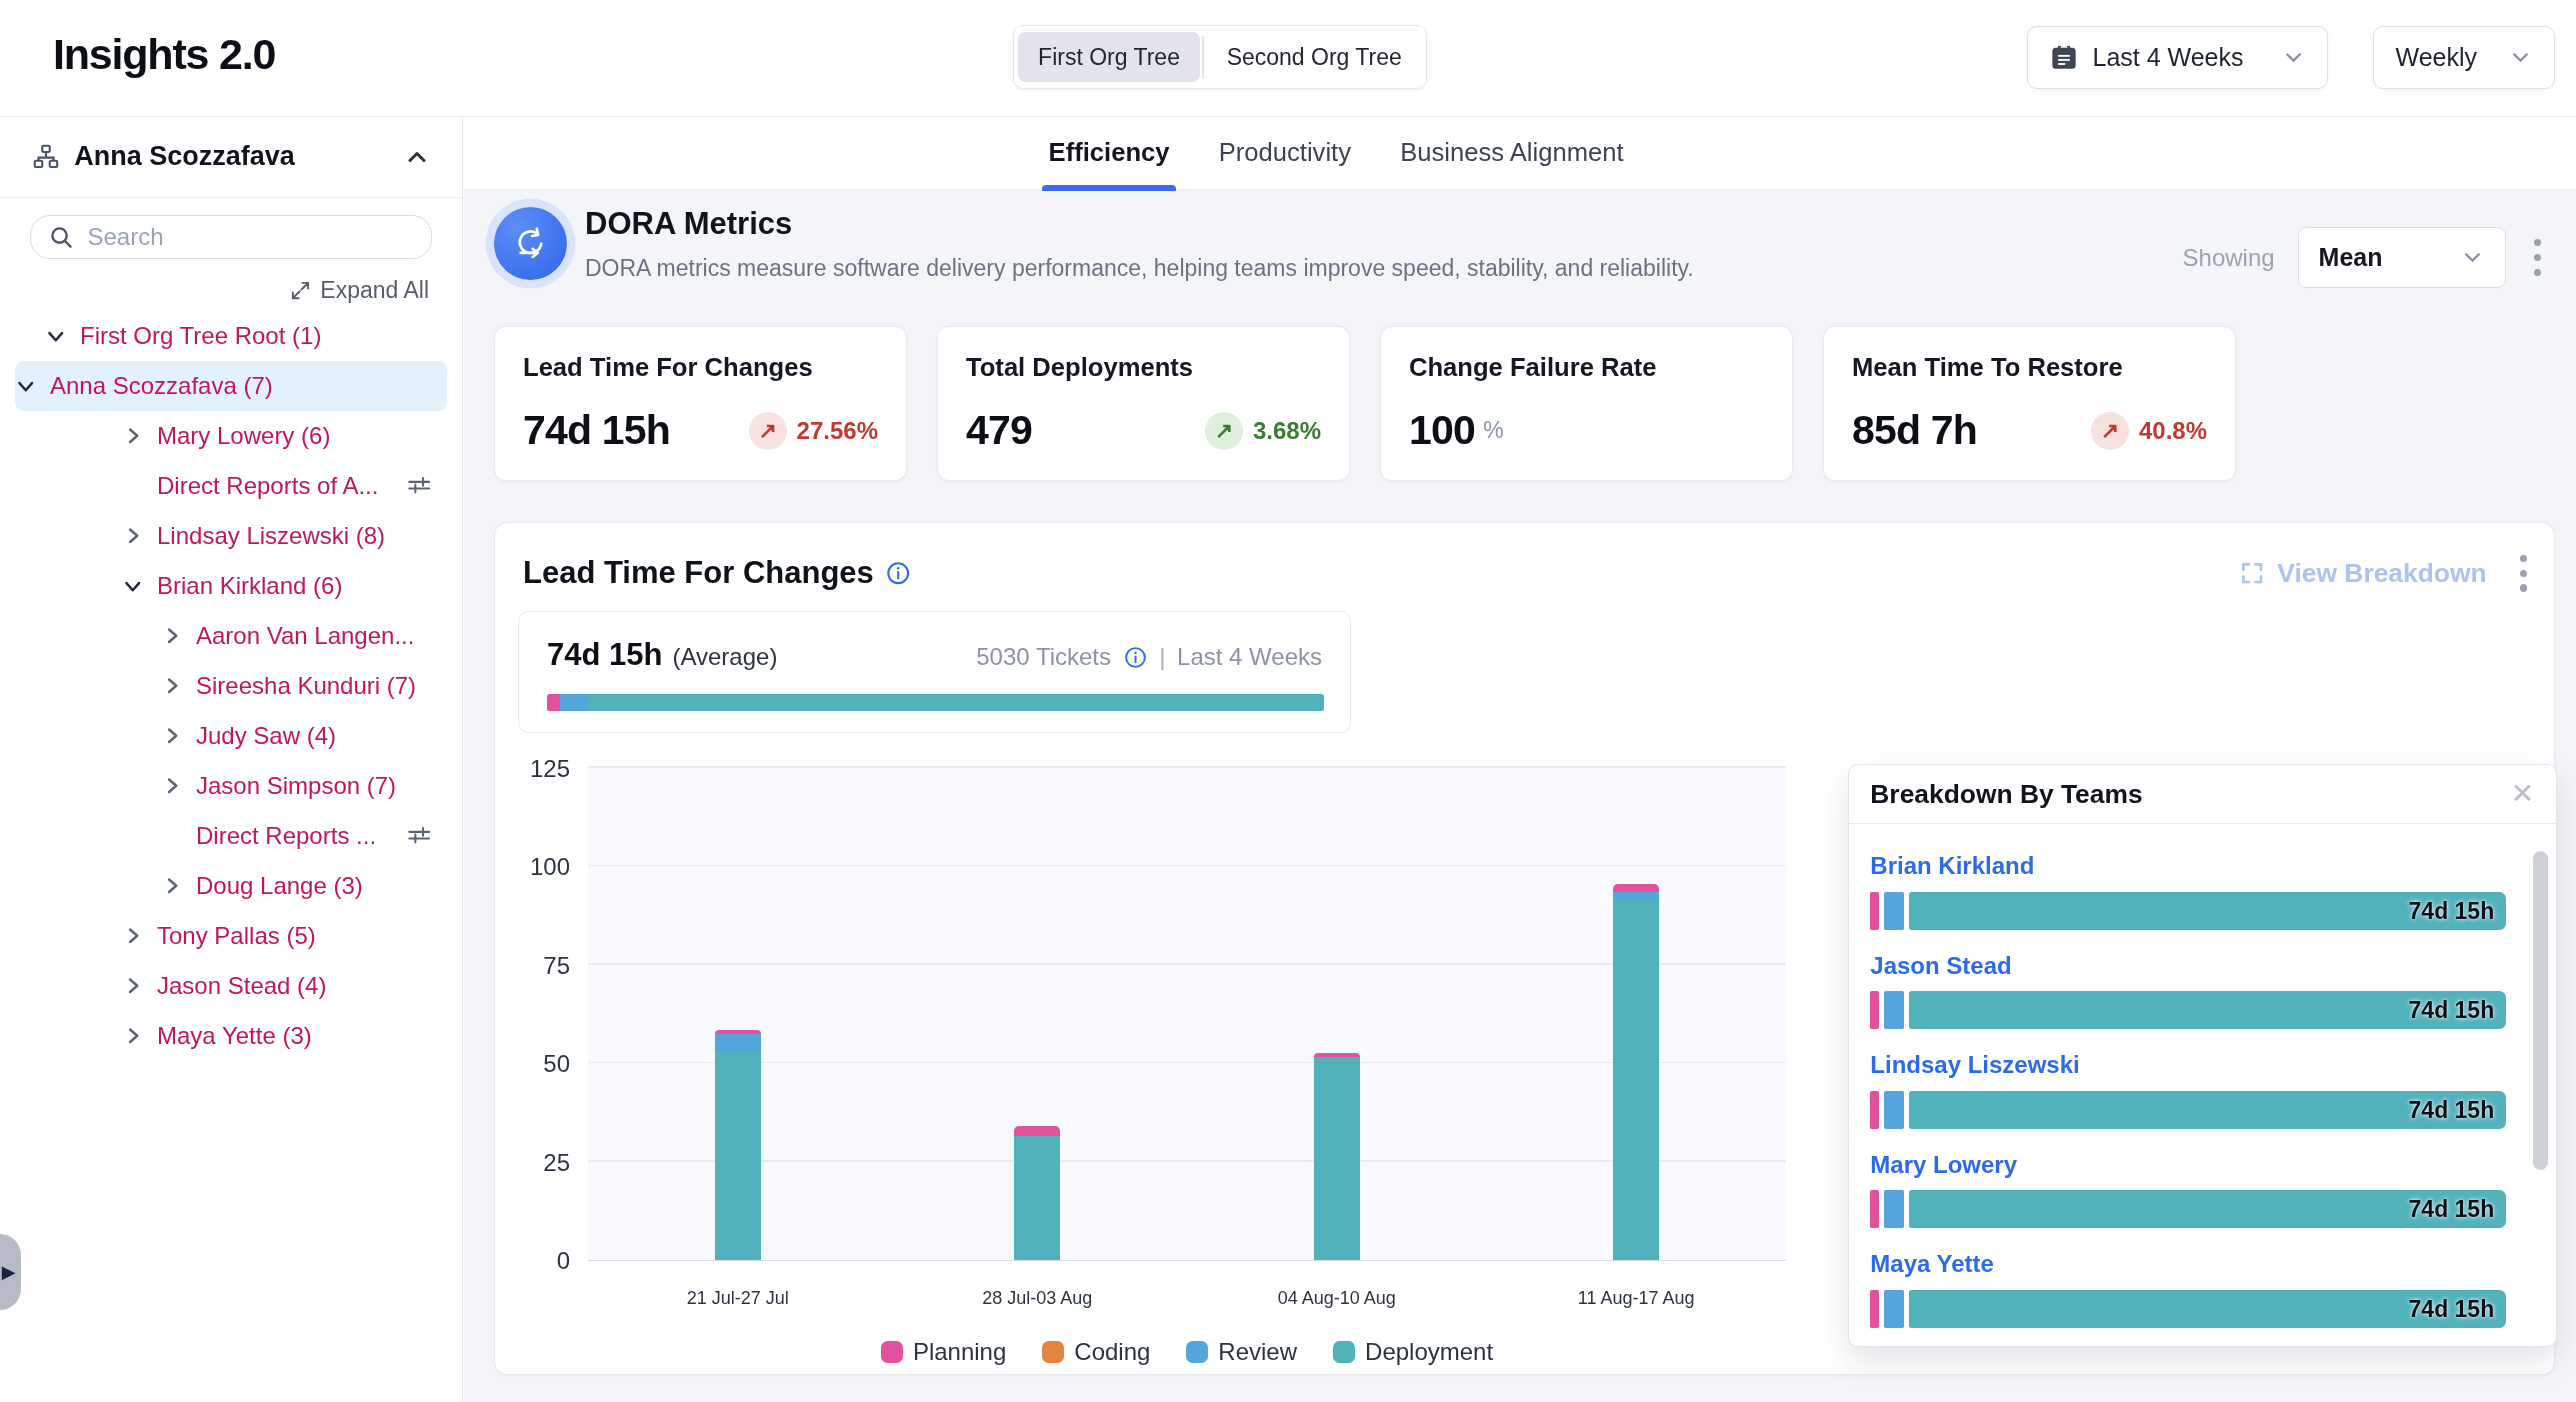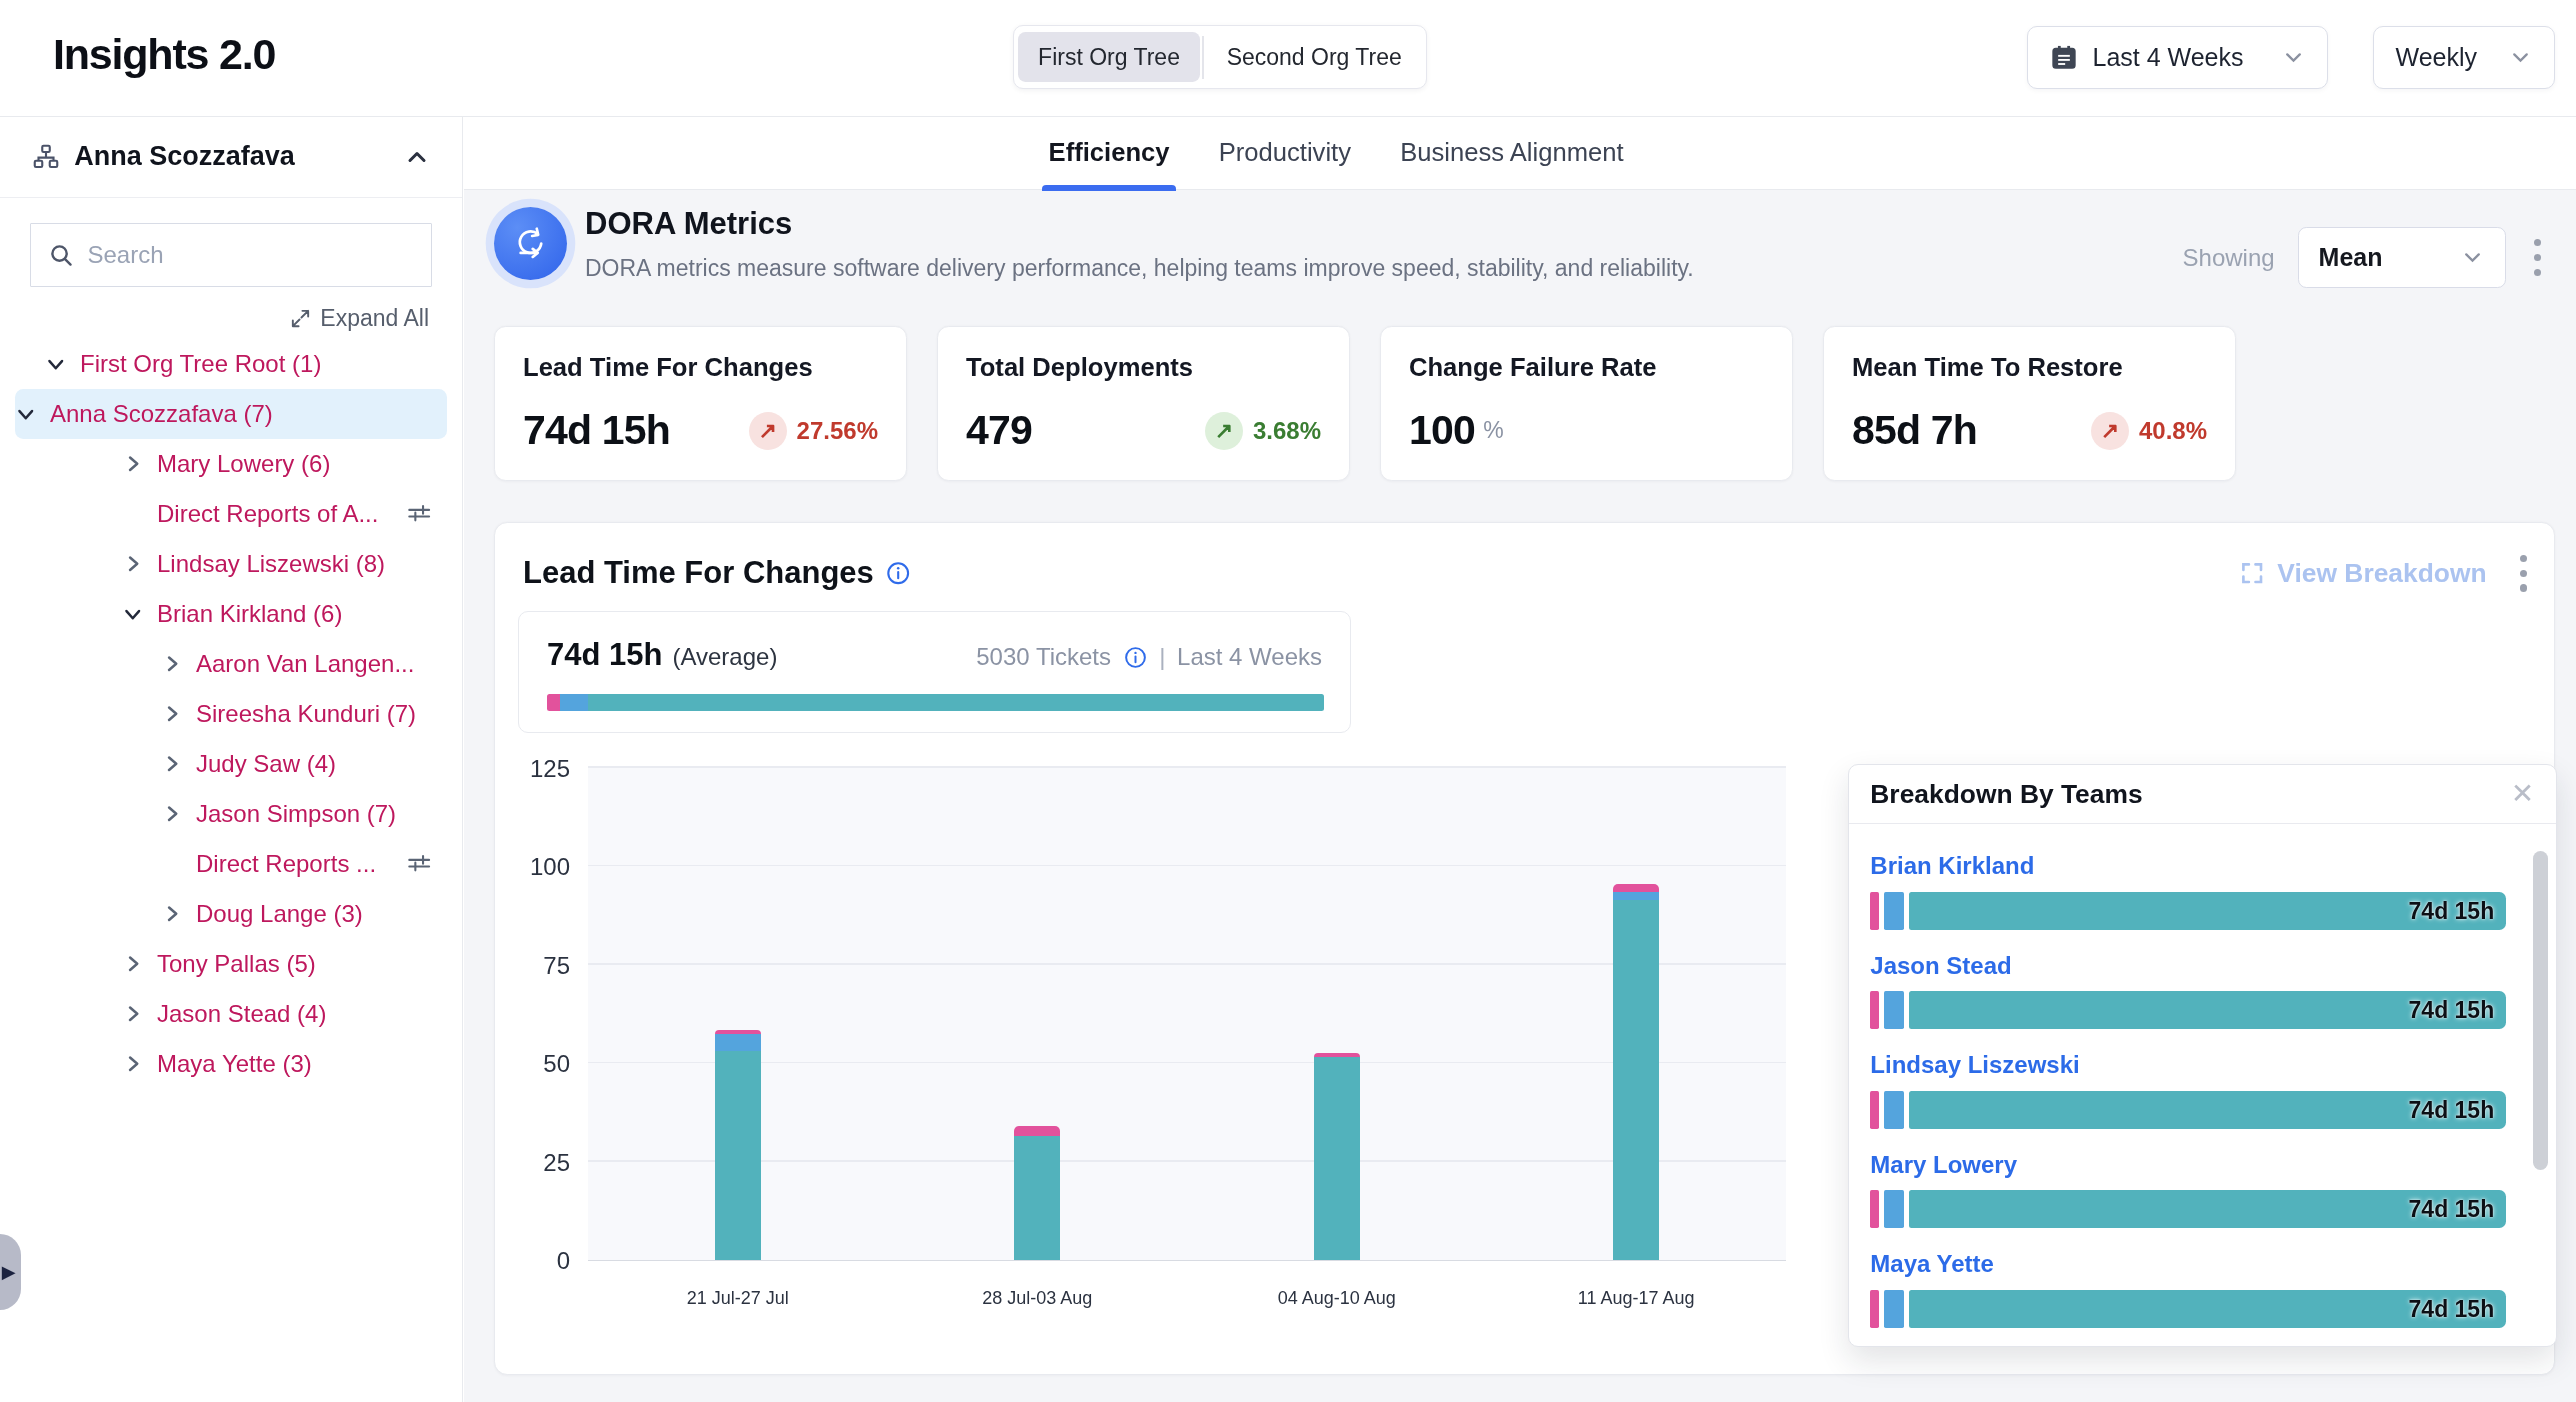--- a/index.html
+++ b/index.html
@@ -17,21 +17,21 @@
               background:#fff;font-size:25px;color:#1d2330;box-sizing:border-box;box-shadow:0 1.7px 5px rgba(20,20,40,.04);cursor:pointer}
   #date-select{left:2027px;width:301px;padding:0 21.5px;gap:15px}
   #date-select .lbl{flex:1}
   #granularity-select{left:2373px;width:182px;padding:0 21.5px}
   #granularity-select .lbl{flex:1}
   .chev-dn{color:#8b91a0;display:flex}
   
   .sidebar{position:absolute;top:116px;left:0;width:463px;bottom:0;background:#fff;border-right:1.7px solid #e8eaee;box-sizing:border-box;z-index:5}
   .sidebar-header{height:81px;display:flex;align-items:center;padding:0 31px;border-bottom:1.7px solid #edeef2;font-size:27px;font-weight:700;color:#10141d;gap:13.2px}
   .sb-collapse{margin-left:auto;color:#2b3140;display:flex;cursor:pointer}
-  .search-box{margin:25px 30px 0;height:64px;border:1.7px solid #d8dce6;border-radius:1px;display:flex;align-items:center;padding:0 16.5px;gap:11.6px;box-sizing:border-box}
+  .search-box{margin:17px 30px 0;height:44px;border:1.7px solid #d8dce6;border-radius:20px;display:flex;align-items:center;padding:0 16.5px;gap:11.6px;box-sizing:border-box}
   .search-box input{border:none;outline:none;flex:1;font-size:24px;font-family:inherit;color:#2b3240;background:transparent}
   .search-box input::placeholder{color:#9aa3b5}
   .expand-all{display:flex;justify-content:flex-end;align-items:center;margin:18px 33px 6.6px;color:#565e6c;font-size:23px;gap:8.3px;cursor:pointer}
   .tree{margin-top:6.6px}
   .tree-row{height:50px;display:flex;align-items:center;font-size:24px;color:#be185d;margin:0 15px;border-radius:8.3px;padding-right:15px;box-sizing:border-box;cursor:pointer}
   .tree-row.selected{background:#e2f1fc}
   .chev{width:35px;display:flex;justify-content:flex-start;color:#5a6475;flex:none}
   .chev.dark{color:#23293a}
   .tree-label{white-space:nowrap;overflow:hidden;text-overflow:ellipsis}
   .filter-ic{margin-left:auto;color:#5a6475;display:flex}
@@ -482,20 +482,38 @@
             <div class="bar-seg" style="height: 41.2%; background: rgb(82, 178, 188);"></div>
             <div class="bar-seg" style="height: 0.8%; background: rgb(226, 82, 156); border-radius: 5px 5px 0px 0px;"></div>
           </div>
           <span class="xlabel" style="left: 62.5%;">04 Aug-10 Aug</span>
           <div class="bar-col" style="left: calc(87.5% - 23px);">
             <div class="bar-seg" style="height: 73.2%; background: rgb(82, 178, 188);"></div>
             <div class="bar-seg" style="height: 1.6%; background: rgb(84, 164, 221);"></div>
             <div class="bar-seg" style="height: 1.6%; background: rgb(226, 82, 156); border-radius: 5px 5px 0px 0px;"></div>
           </div>
           <span class="xlabel" style="left: 87.5%;">11 Aug-17 Aug</span>
+        </div>
+      <div class="legend">
+          <div class="legend-item">
+            <span class="legend-swatch" style="background: rgb(226, 82, 156);"></span>
+            <span>Planning</span>
+          </div>
+          <div class="legend-item">
+            <span class="legend-swatch" style="background: rgb(232, 130, 63);"></span>
+            <span>Coding</span>
+          </div>
+          <div class="legend-item">
+            <span class="legend-swatch" style="background: rgb(84, 164, 221);"></span>
+            <span>Review</span>
+          </div>
+          <div class="legend-item">
+            <span class="legend-swatch" style="background: rgb(82, 178, 188);"></span>
+            <span>Deployment</span>
+          </div>
         </div>
 
       <div class="breakdown">
         <div class="bd-head">
           <span class="bd-title">Breakdown By Teams</span>
           <span class="bd-close">✕</span>
         </div>
         <div class="bd-list">
             <div class="bd-row"><div class="bd-name">Brian Kirkland</div><div class="bd-bar">
                 <div class="bd-seg-planning"></div>

